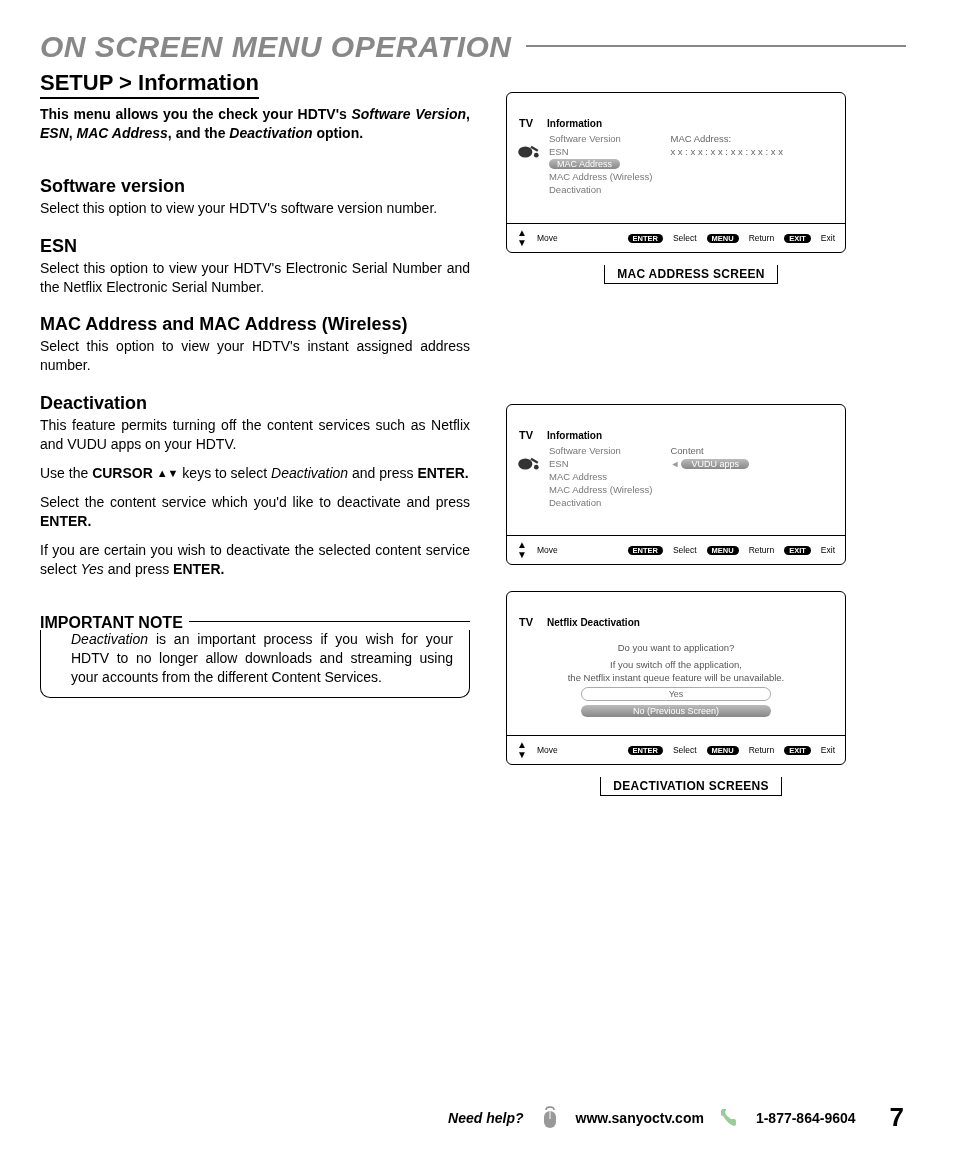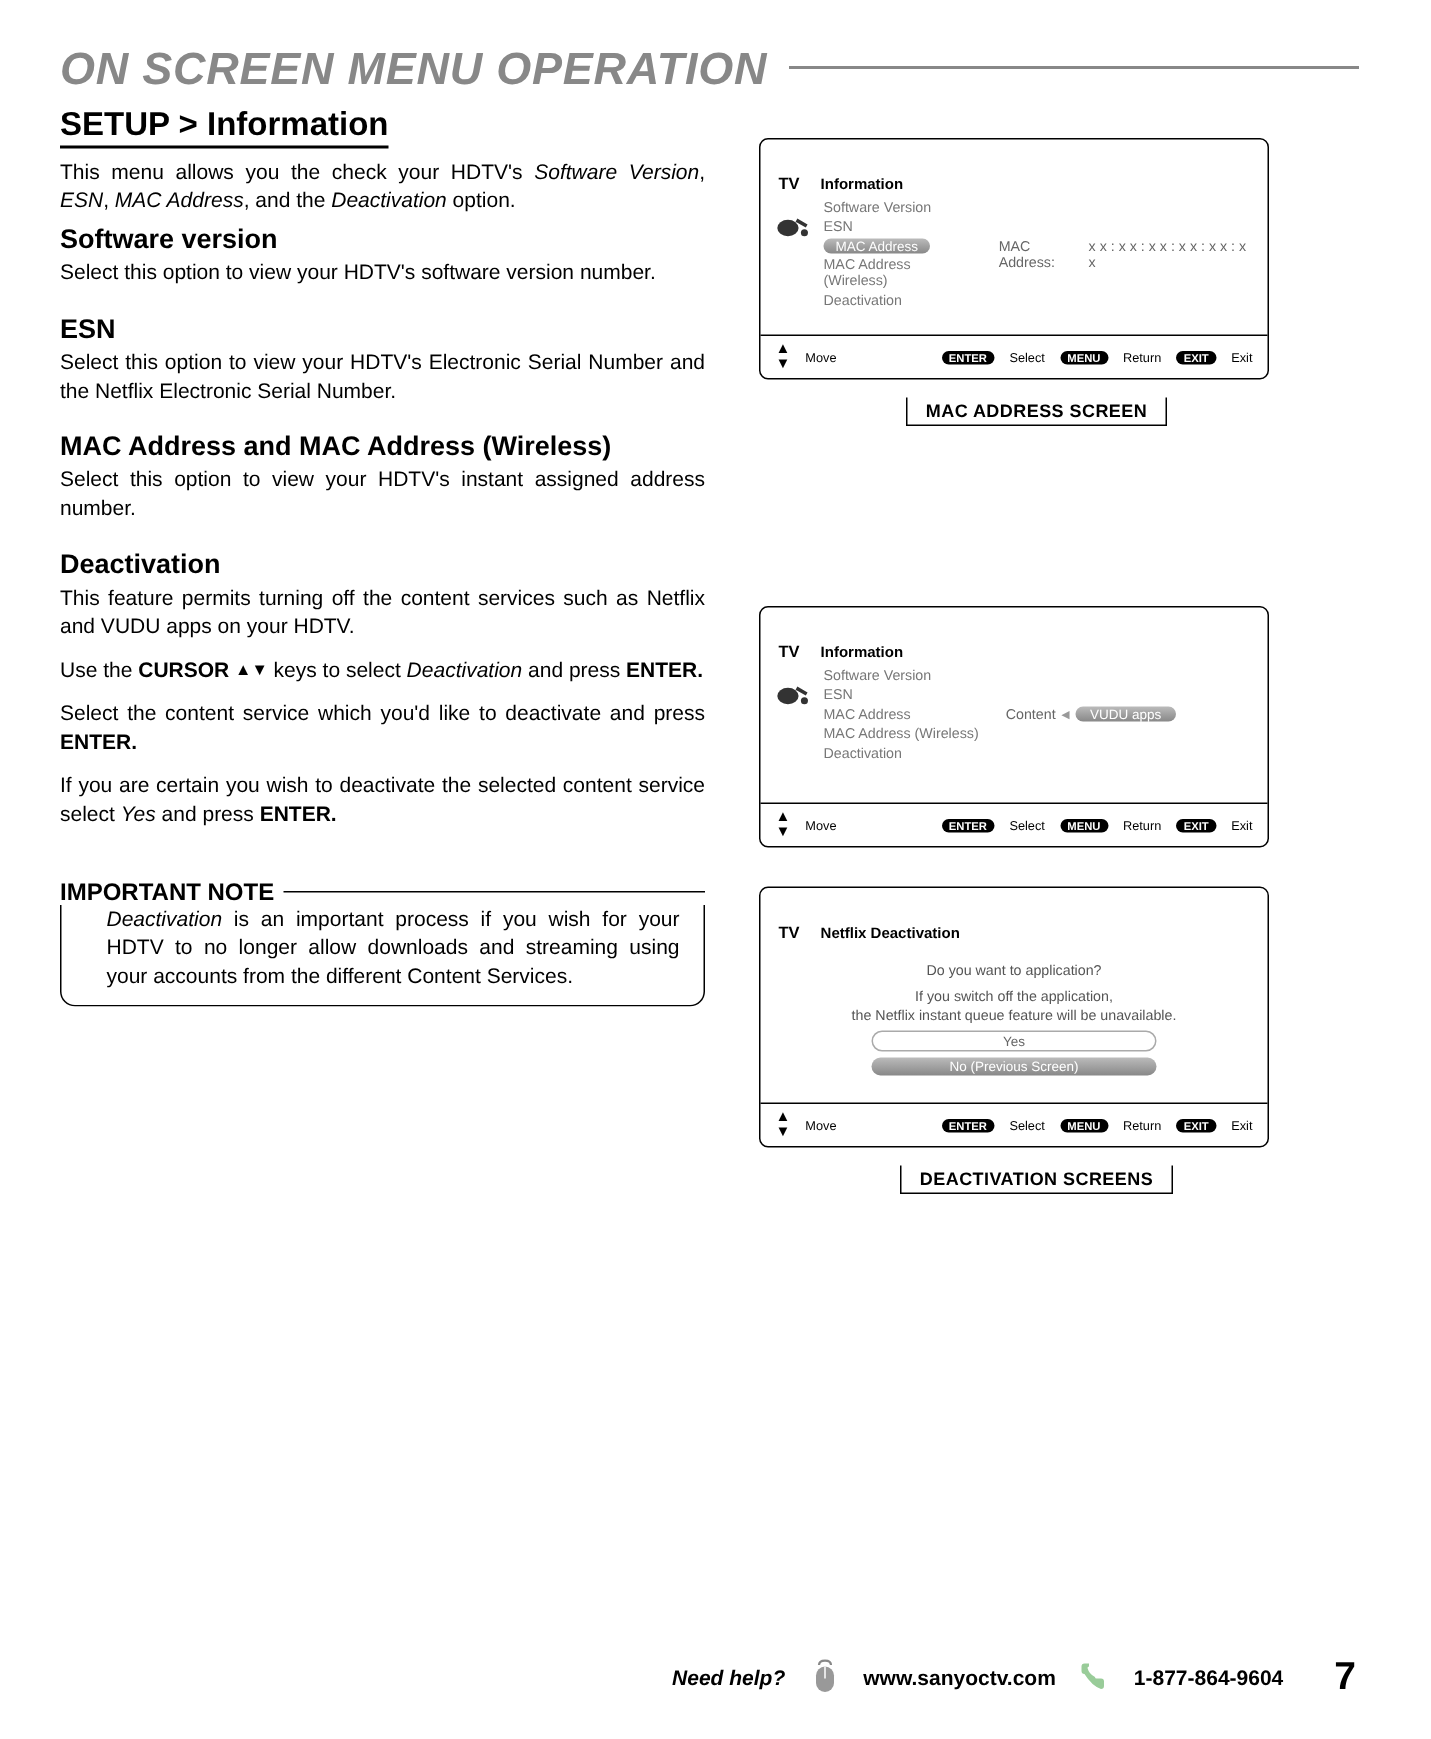--- a/index.html
+++ b/index.html
@@ -39,21 +39,22 @@
     font-size: 22px;
     font-weight: bold;
     border-bottom: 2px solid #000;
     padding-bottom: 1px;
     margin-bottom: 6px;
   }
   .intro {
     font-size: 14px;
     text-align: justify;
     line-height: 1.35;
-    margin-bottom: 6px;
+    margin-bottom: 33px;
+    font-weight: bold;
   }
   .intro .ital { font-style: italic; }
   .sec-h {
     font-size: 18px;
     font-weight: bold;
     margin-bottom: 2px;
   }
   .sec-p {
     font-size: 14px;
     text-align: justify;
@@ -114,21 +115,21 @@
   .menu-list { display: flex; flex-direction: column; gap: 2px; color: #777; font-size: 9.5px;}
   .menu-list .sel {
     background: linear-gradient(#bbb,#888);
     color: #fff;
     border-radius: 8px;
     padding: 0 8px;
     font-size: 9px;
     display: inline-block;
     width: fit-content;
   }
-  .menu-detail { color: #666; font-size: 9.5px; display: flex; gap: 2px; align-items: center; }
+  .menu-detail { color: #666; font-size: 9.5px; display: flex; flex-direction: column; gap: 2px; }
   .menu-detail .sel {
     background: linear-gradient(#bbb,#888);
     color: #fff;
     border-radius: 8px;
     padding: 0 10px;
     font-size: 9px;
   }
   .screen-footer {
     border-top: 1px solid #000;
     display: flex;

